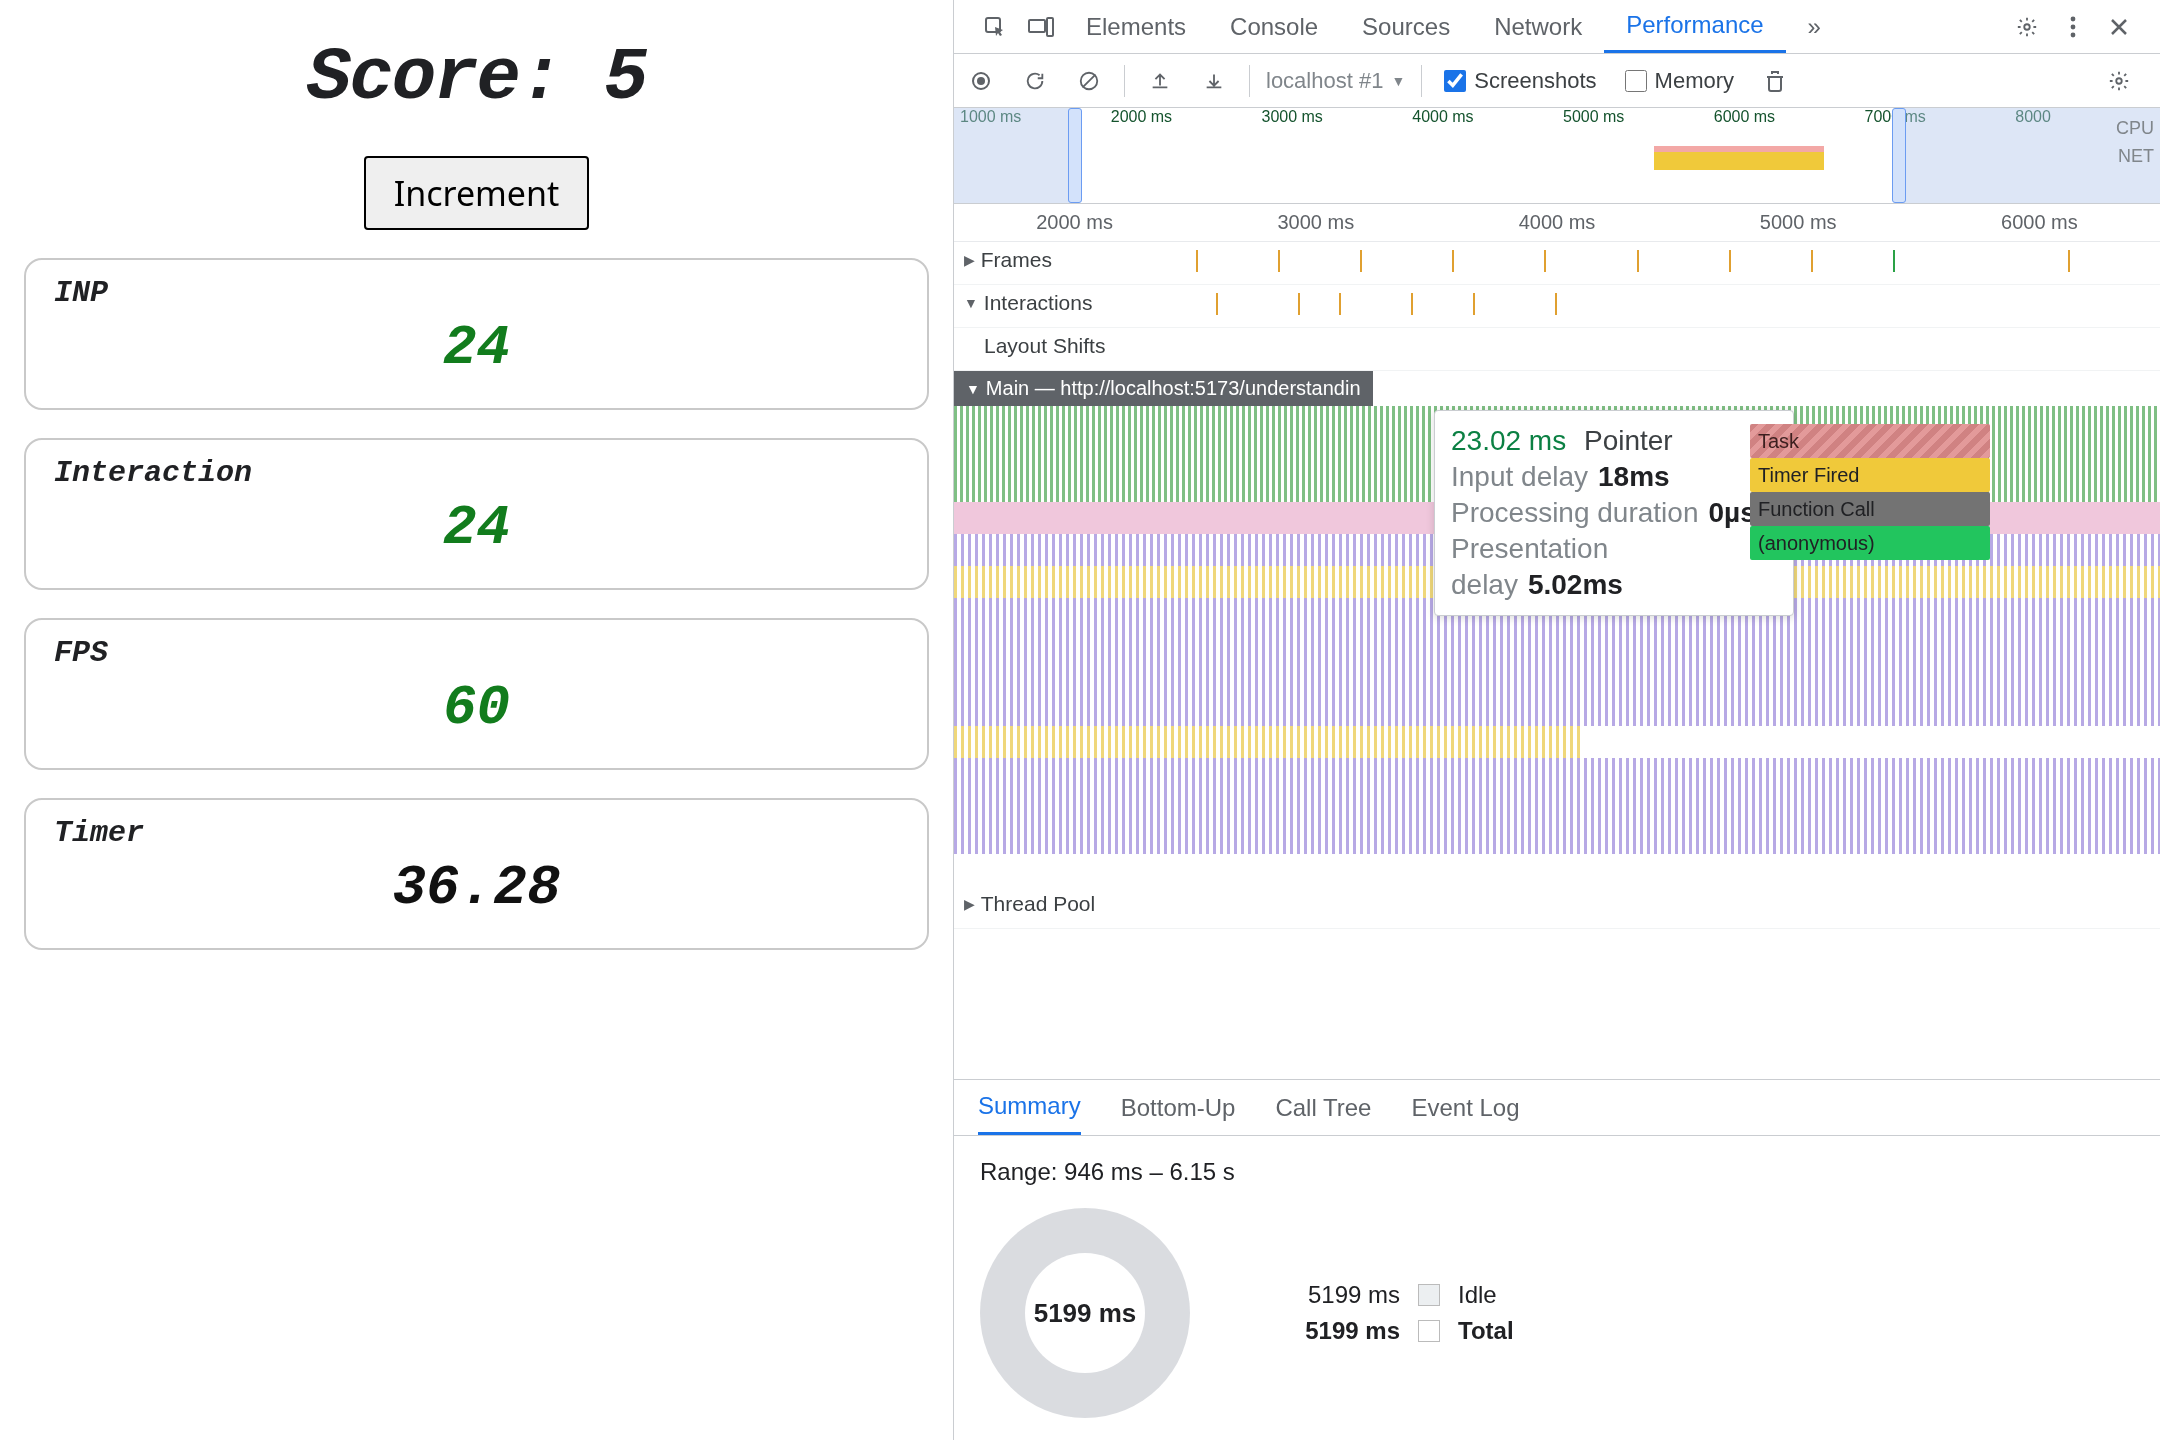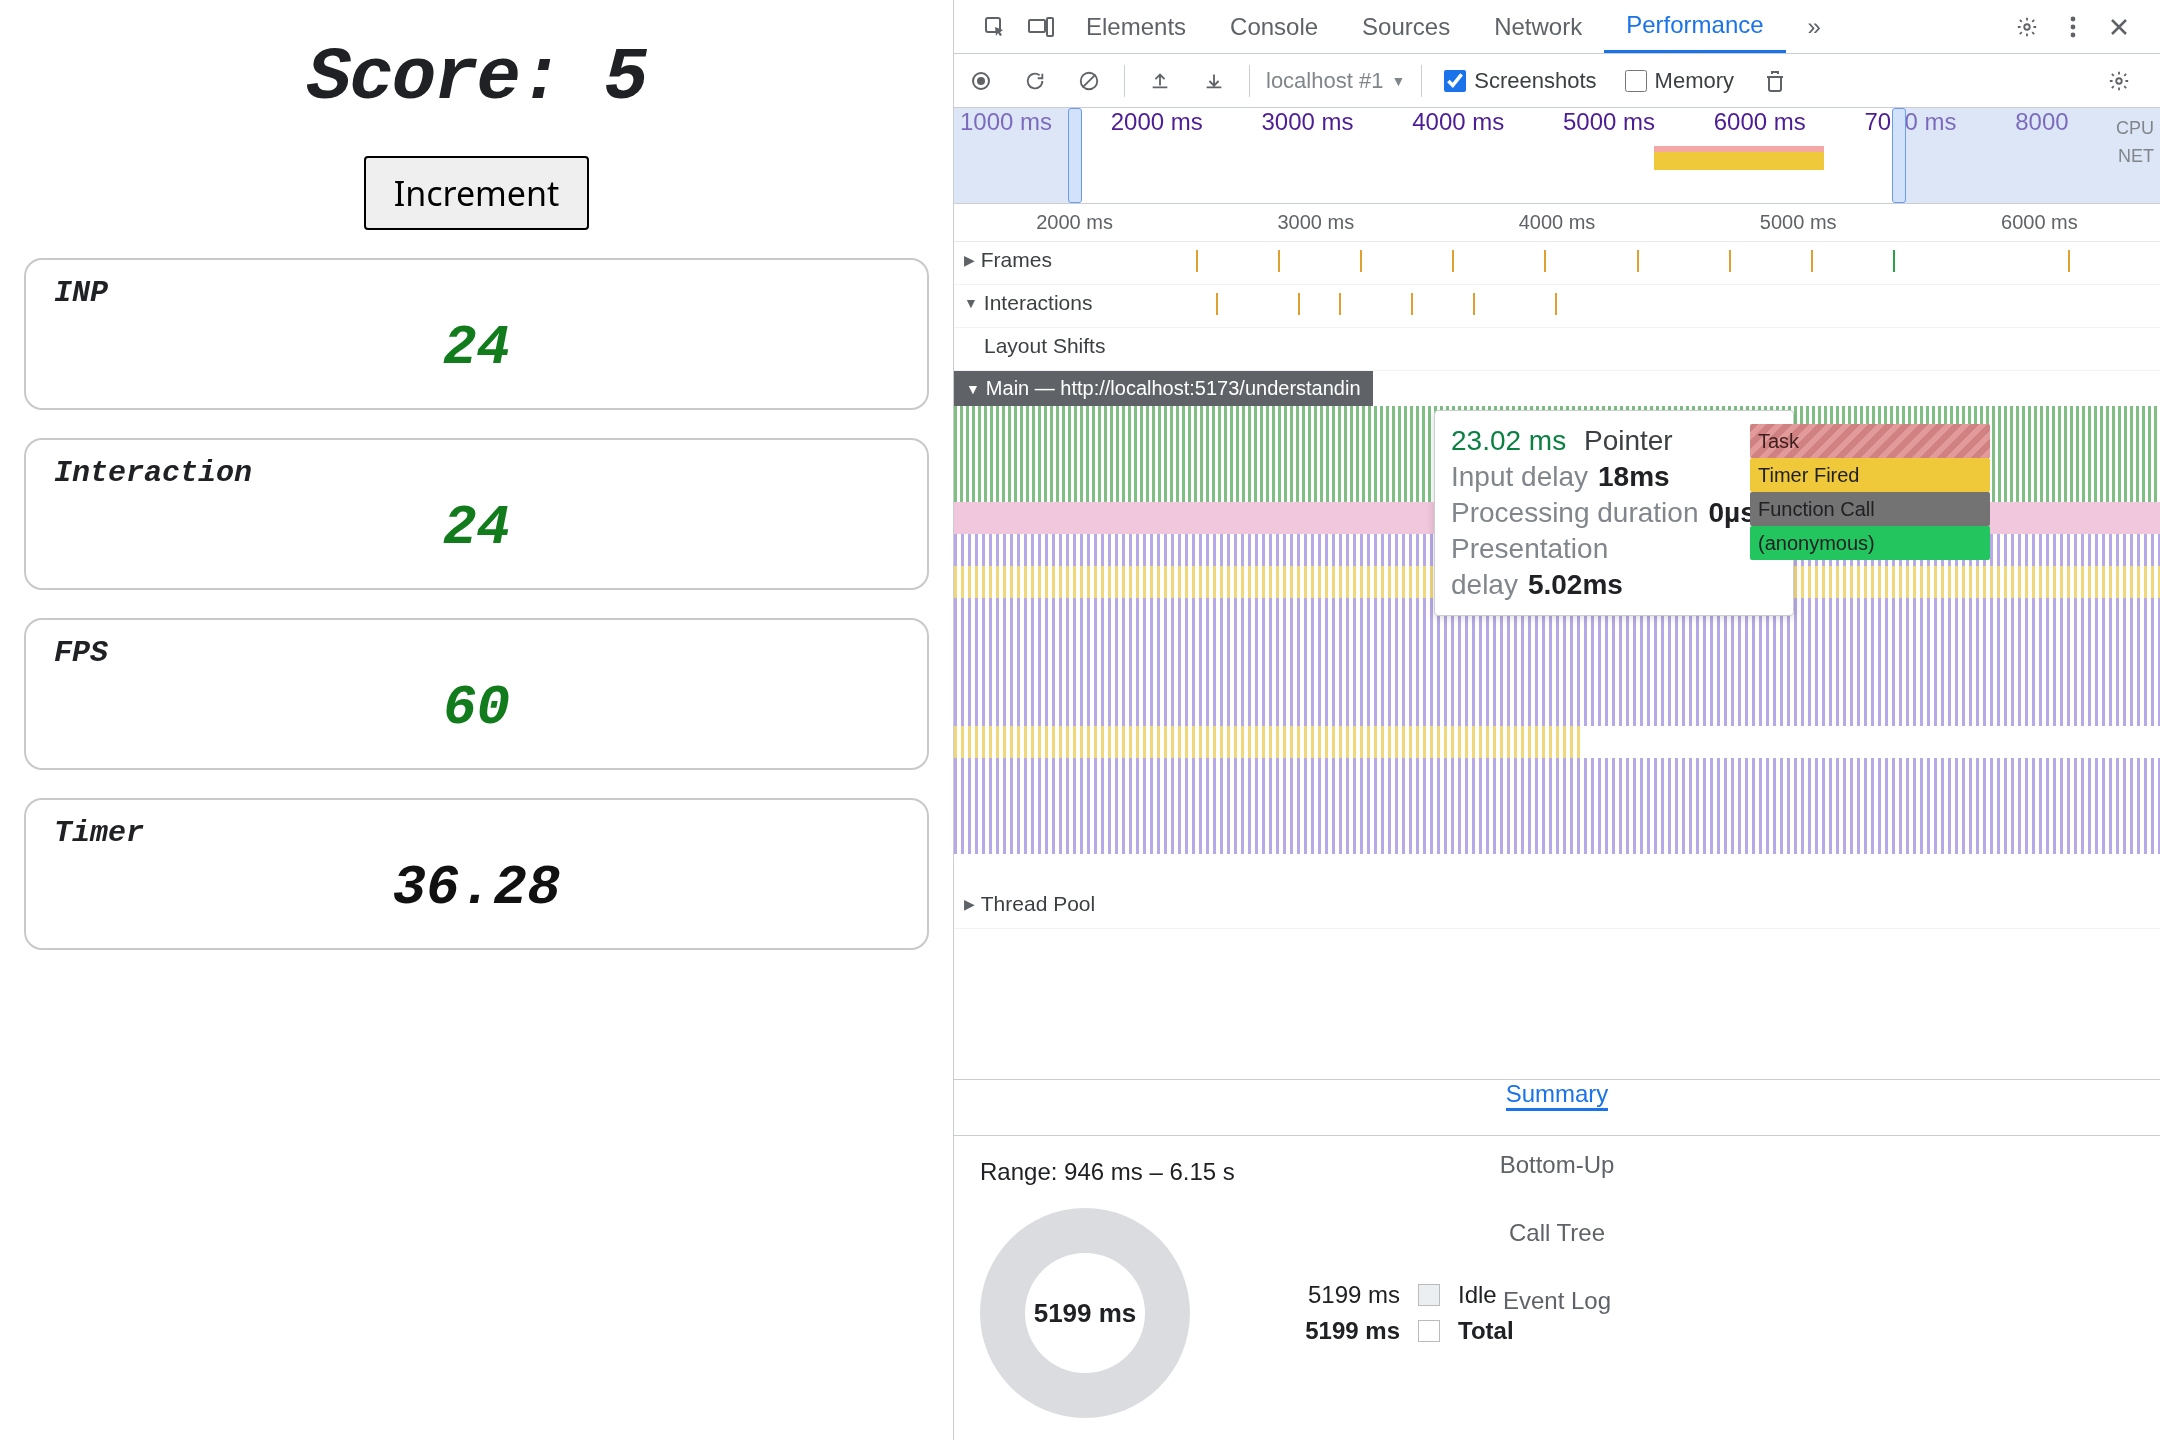--- a/index.html
+++ b/index.html
@@ -40,21 +40,21 @@
 
   
   .overview { height:96px; border-bottom:1px solid #cacdd1; position:relative; background:#fff; }
   .overview .side-labels { position:absolute; right:6px; top:6px; font-size:18px; color:#80868b; line-height:28px; text-align:right; }
   .overview .sel-left, .overview .sel-right { position:absolute; top:0; bottom:0; background:rgba(180,200,235,0.45); }
   .overview .sel-left { left:0; width:120px; }
   .overview .sel-right { right:0; width:260px; }
   .overview .handle { position:absolute; top:0; bottom:0; width:14px; background:#d3e2fb; border:1px solid #6b9cf2; border-radius:3px; }
   .overview .handle.l { left:114px; }
   .overview .handle.r { right:254px; }
-  .overview .ticks { position:absolute; left:0; right:0; top:0; height:26px; display:flex; color:#4c1d95; font-size:24px; }
+  .overview .ticks { position:absolute; left:0; right:0; top:0; height:26px; display:flex; color:#14532d; font-size:16px; }
   .overview .ticks span { position:relative; flex:1; text-align:left; padding-left:6px; }
   .overview .yellow-blob { position:absolute; left:700px; top:38px; width:170px; height:24px; background:#f0c93a; border-top:6px solid #f3a8a6; }
 
   
   .ruler { height:38px; border-bottom:1px solid #e8eaed; display:flex; align-items:center; color:#5f6368; font-size:20px; }
   .ruler span { flex:1; text-align:center; }
 
   
   .tracks { flex:1; position:relative; overflow:hidden; }
   .track-row { display:flex; align-items:flex-start; border-bottom:1px solid #f1f3f4; }
@@ -87,21 +87,21 @@
   .sl-task { background:repeating-linear-gradient(135deg,#d08282 0 6px,#e39a9a 6px 12px); color:#3c1f1f; }
   .sl-timer { background:#f0c93a; }
   .sl-func { background:#737373; }
   .sl-anon { background:#22c55e; }
 
   
   .gpu-body { background: repeating-linear-gradient(90deg,#3cb371 0 2px,#fff 2px 5px); height:34px; }
 
   
   .bottom { border-top:1px solid #cacdd1; }
-  .btabs { height:56px; display:flex; align-items:center; gap:40px; padding:0 24px; border-bottom:1px solid #cacdd1; font-size:24px; color:#5f6368;flex-direction:column; }
+  .btabs { height:56px; display:flex; align-items:center; gap:40px; padding:0 24px; border-bottom:1px solid #cacdd1; font-size:24px; color:#5f6368; }
   .btabs .btab.active { color:#1a73e8; border-bottom:3px solid #1a73e8; height:100%; display:flex; align-items:center; }
 
   .summary-body { padding:22px 26px; font-size:24px; }
   .summary-body .range { margin-bottom:22px; }
   .donut-wrap { display:flex; align-items:center; gap:80px; }
   .donut { width:210px; height:210px; border-radius:50%; background: conic-gradient(#dadce0 0 360deg); display:flex; align-items:center; justify-content:center; position:relative; }
   .donut::after { content:""; position:absolute; width:120px; height:120px; background:#fff; border-radius:50%; }
   .donut .center { position:relative; z-index:2; font-weight:700; font-size:26px; }
   .legend { font-size:24px; }
   .legend .lrow { display:flex; align-items:center; gap:18px; margin:8px 0; }

